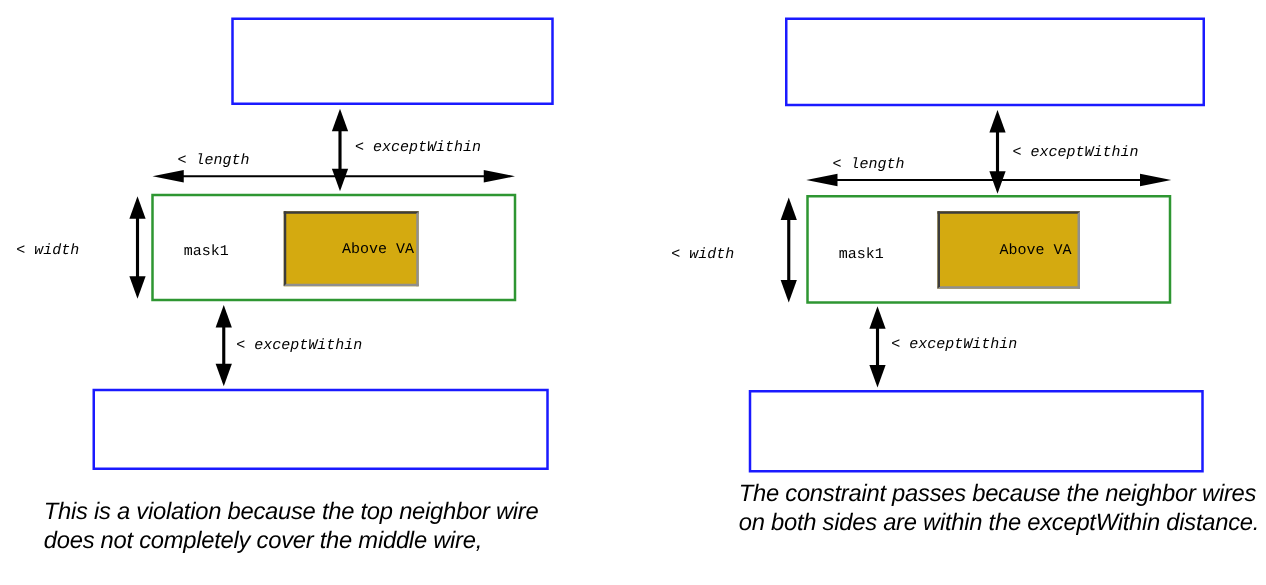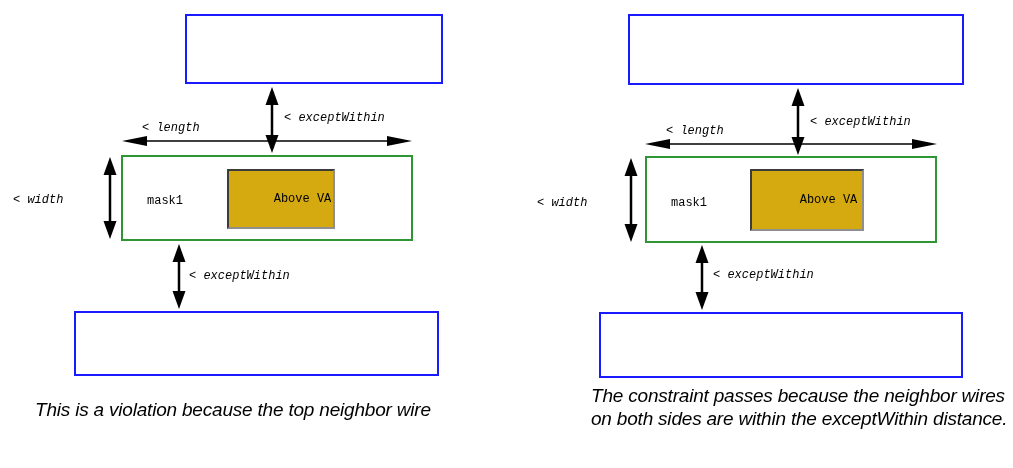--- a/index.html
+++ b/index.html
@@ -59,20 +59,21 @@
   <div class="abs mono dim" style="left:142px; top:117px;">&lt; length</div>
 
   <div class="abs mono dim" style="left:13px; top:189px;">&lt; width</div>
 
   <div class="abs mono dim" style="left:284px; top:107px;">&lt; exceptWithin</div>
 
   <div class="abs mono dim" style="left:189px; top:265px;">&lt; exceptWithin</div>
 
   <div class="abs caption" style="left:35px; top:398px;">
     <div>This is a violation because the top neighbor wire</div>
+    <div>does not completely cover the middle wire,</div>
   </div>
 
   <div class="abs wire" style="left: 628px; top: 14px; width: 336px; height: 71px; border-color: rgb(26, 26, 255);"></div>
 
   <div class="abs midwire" style="left: 645px; top: 156px; width: 292px; height: 87px; border-color: rgb(46, 150, 50);"></div>
 
   <div class="abs via" style="left: 750px; top: 169px; width: 114px; height: 62px; background-color: rgb(212, 170, 16);">
     <span class="mono">Above VA</span>
   </div>
 

